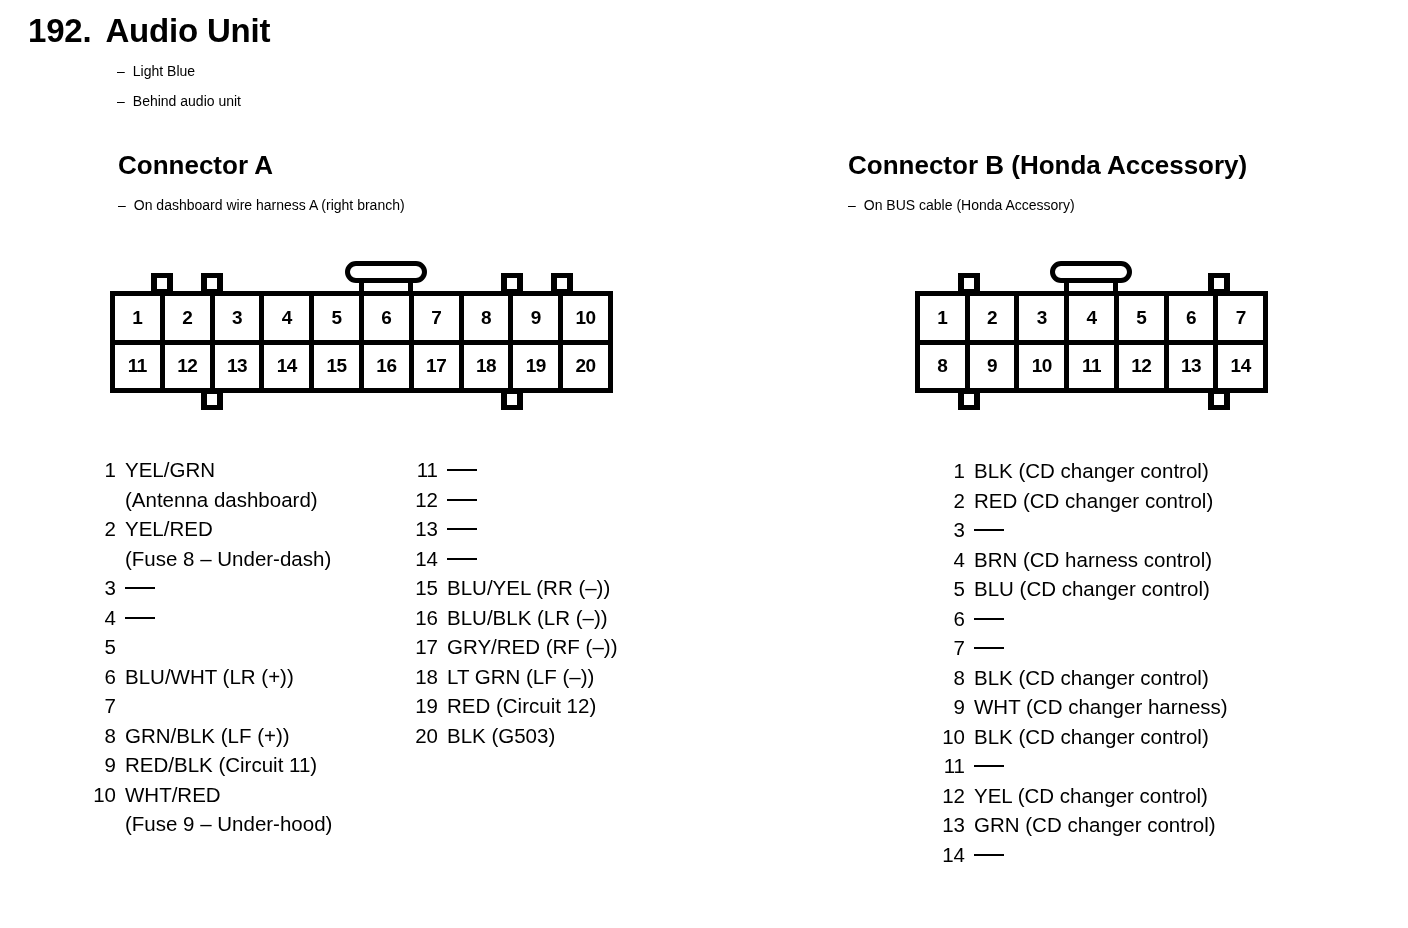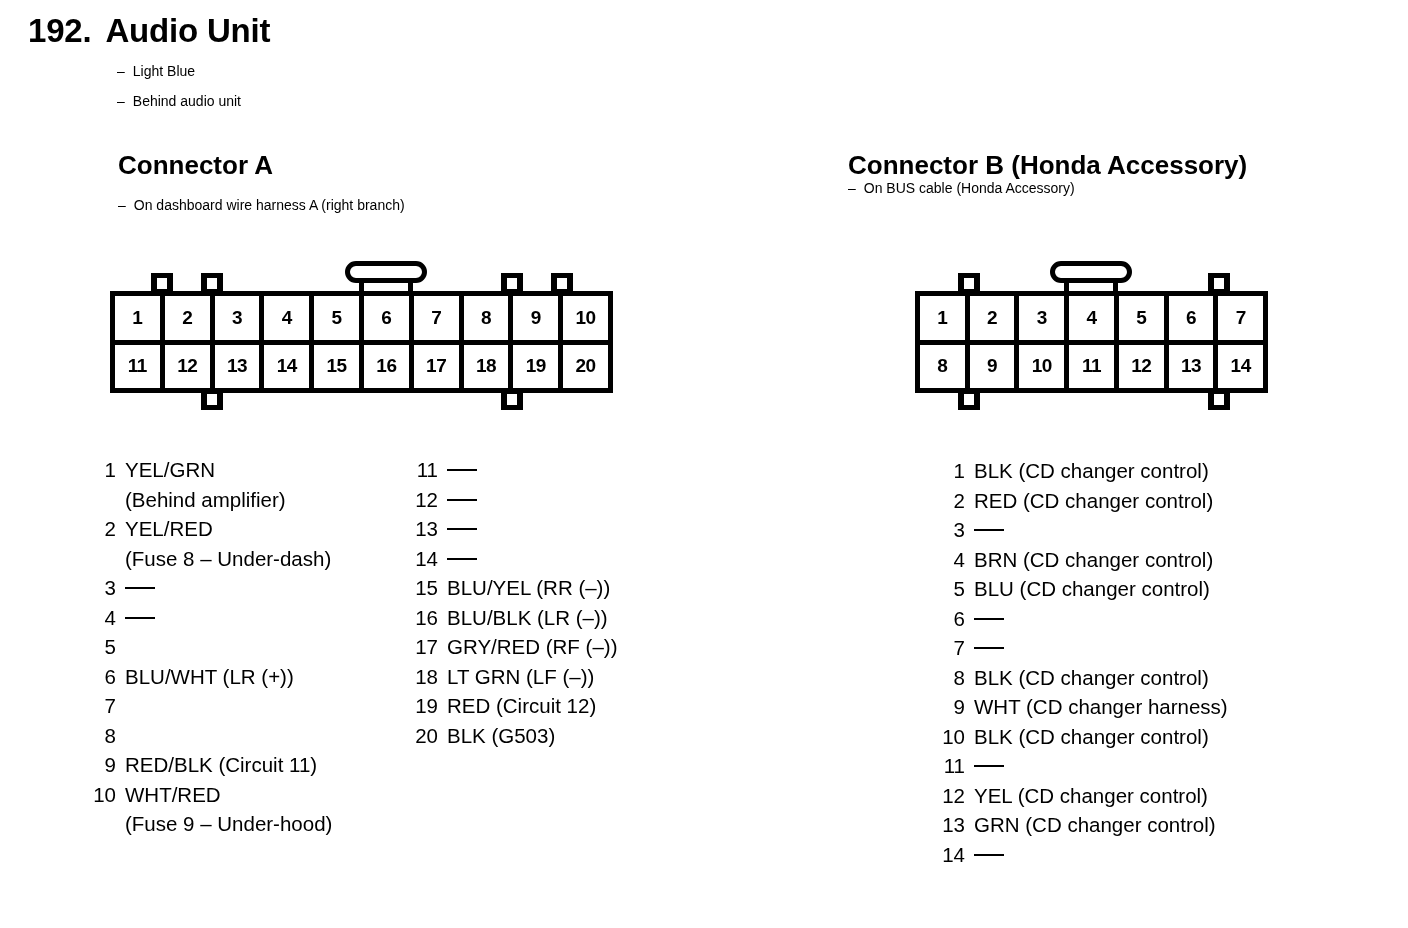--- a/index.html
+++ b/index.html
@@ -155,21 +155,21 @@
 <div class="bullet-line" style="left:117px; top:93px;">
   <span class="dash">–</span><span>Behind audio unit</span>
 </div>
 
 <div class="sub-title" style="left:118px; top:150px;">Connector A</div>
 <div class="bullet-line" style="left:118px; top:197px;">
   <span class="dash">–</span><span>On dashboard wire harness A (right branch)</span>
 </div>
 
 <div class="sub-title" style="left:848px; top:150px;">Connector B (Honda Accessory)</div>
-<div class="bullet-line" style="left:848px; top:180px;">
+<div class="bullet-line" style="left:848px; top:197px;">
   <span class="dash">–</span><span>On BUS cable (Honda Accessory)</span>
 </div>
 
 <div class="connector">
 
   <div class="latch" style="left:345px; top:261px; width:82px; height:40px;">
     <div class="bar"></div>
     <div class="stem" style="left:14px; height:22px;"></div>
     <div class="stem" style="right:14px; height:22px;"></div>
   </div>
@@ -240,21 +240,21 @@
       <div class="conn-cell">14</div>
     </div>
   </div>
 </div>
 
 <div class="pin-list" id="list-a-left" style="left:86px;  top:455px;">
     <div class="pin-row">
       <span class="pin-num">1</span>
       <span class="pin-label">YEL/GRN</span>
     </div>
-    <div class="pin-cont">(Behind amplifier)</div>
+    <div class="pin-cont">(Antenna dashboard)</div>
     <div class="pin-row">
       <span class="pin-num">2</span>
       <span class="pin-label">YEL/RED</span>
     </div>
     <div class="pin-cont">(Fuse 8 – Under-dash)</div>
     <div class="pin-row">
       <span class="pin-num">3</span>
       <span class="pin-label"><span class="emdash"></span></span>
     </div>
     <div class="pin-row">
@@ -266,20 +266,21 @@
     </div>
     <div class="pin-row">
       <span class="pin-num">6</span>
       <span class="pin-label">BLU/WHT (LR (+))</span>
     </div>
     <div class="pin-row">
       <span class="pin-num">7</span>
     </div>
     <div class="pin-row">
       <span class="pin-num">8</span>
+      <span class="pin-label">GRN/BLK (LF (+))</span>
     </div>
     <div class="pin-row">
       <span class="pin-num">9</span>
       <span class="pin-label">RED/BLK (Circuit 11)</span>
     </div>
     <div class="pin-row">
       <span class="pin-num">10</span>
       <span class="pin-label">WHT/RED</span>
     </div>
     <div class="pin-cont">(Fuse 9 – Under-hood)</div>
@@ -334,21 +335,21 @@
     <div class="pin-row">
       <span class="pin-num">2</span>
       <span class="pin-label">RED (CD changer control)</span>
     </div>
     <div class="pin-row">
       <span class="pin-num">3</span>
       <span class="pin-label"><span class="emdash"></span></span>
     </div>
     <div class="pin-row">
       <span class="pin-num">4</span>
-      <span class="pin-label">BRN (CD changer control)</span>
+      <span class="pin-label">BRN (CD harness control)</span>
     </div>
     <div class="pin-row">
       <span class="pin-num">5</span>
       <span class="pin-label">BLU (CD changer control)</span>
     </div>
     <div class="pin-row">
       <span class="pin-num">6</span>
       <span class="pin-label"><span class="emdash"></span></span>
     </div>
     <div class="pin-row">

